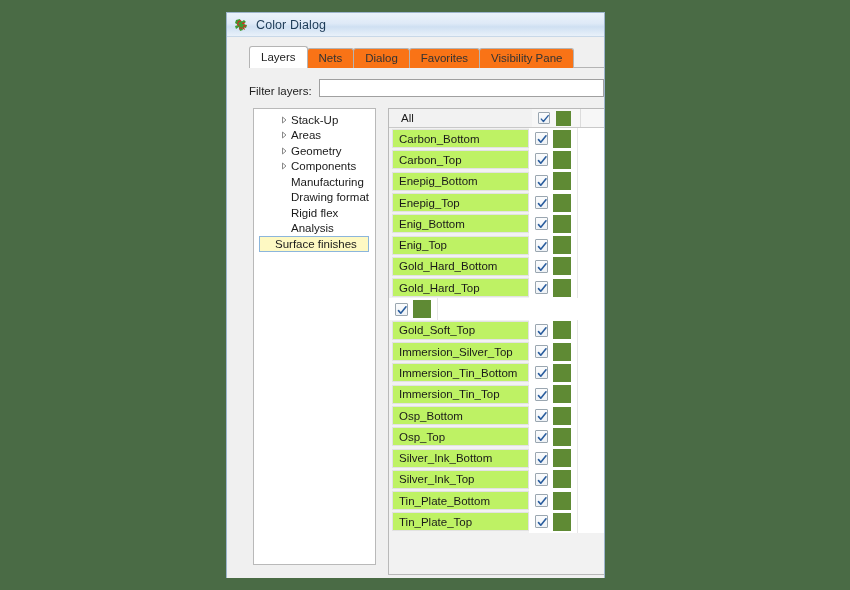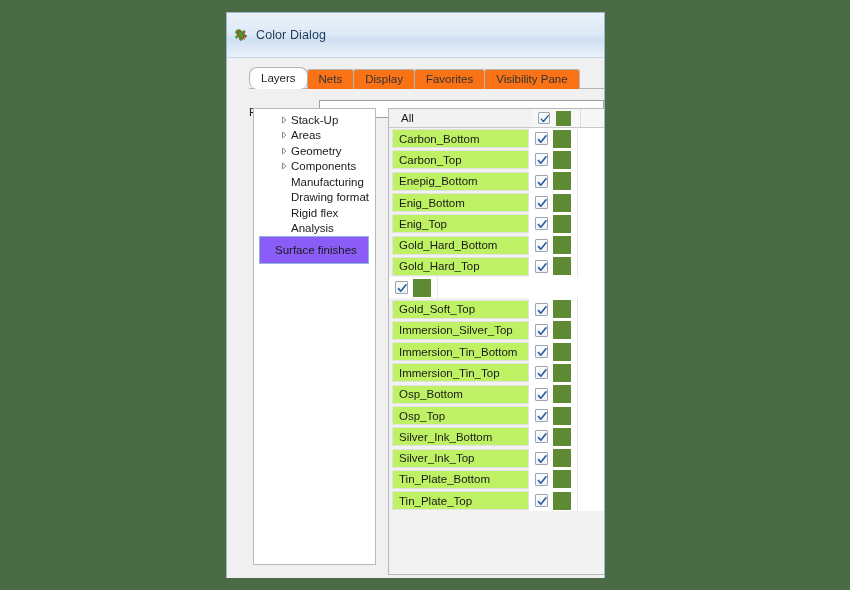--- a/index.html
+++ b/index.html
@@ -24,21 +24,21 @@
     height: 566px;
     background: #f0f0f0;
     border: 1px solid #9cb4cc;
     border-bottom: none;
     box-sizing: border-box;
     overflow: hidden;
   }
 
   
   #titlebar {
-    height: 45px;
+    height: 24px;
     background: linear-gradient(to bottom, #eaf2fb 0%, #dfeaf7 45%, #cfe0f2 60%, #e9f1fa 100%);
     border-bottom: 1px solid #c8d8e8;
     display: flex;
     align-items: center;
     padding-left: 7px;
     box-sizing: border-box;
   }
   #titlebar .app-icon {
     width: 16px;
     height: 16px;
@@ -82,21 +82,20 @@
     position: relative;
     z-index: 1;
     white-space: nowrap;
   }
   .tab.active {
     background: #ffffff;
     color: #222;
     height: 22px;
     line-height: 21px;
     z-index: 3;
-    border-radius: 8px;
   }
 
   
   #filterrow {
     margin: 9px 0 0 22px;
     display: flex;
     align-items: flex-end;
     height: 20px;
   }
   #filterrow .filter-label {
@@ -155,26 +154,26 @@
     width: 11px;
     flex: 0 0 11px;
     display: flex;
     align-items: center;
     justify-content: center;
   }
   .tree-item .twisty svg { display: block; }
   .tree-item .tree-label { padding-left: 1px; }
   .tree-item.leaf .tree-label { padding-left: 1px; }
   .tree-item.selected {
-    background: #8b5cf6;
+    background: #fef9c3;
     border: 1px solid #8cb6dc;
     margin-left: 5px;
     margin-right: 6px;
     padding-left: 14px;
-    height: 28px;
+    height: 16px;
   }
 
   
   #listpanel {
     margin-left: 12px;
     margin-right: 0;
     flex: 1 1 auto;
     background: #f2f2f2;
     border: 1px solid #b9b9b9;
     border-right: none;
@@ -322,21 +321,21 @@
         <path d="M4 4 L7 3 L8 6 L11 5 L10 8 L13 9 L10 10 L11 13 L7 11 L5 13 L5 9 L3 8 Z" fill="#d42a20"></path>
         <path d="M5 5 L8 4 L8 7 L11 7 L9 9 L10 12 L7 10 L5 12 L5.5 8.5 L4 7 Z" fill="#3f9b35"></path>
       </svg>
     </span>
     <span class="title-text">Color Dialog</span>
   </div>
 
   <div id="tabstrip">
     <div class="tab active">Layers</div>
     <div class="tab">Nets</div>
-    <div class="tab">Display</div>
+    <div class="tab">Dialog</div>
     <div class="tab">Favorites</div>
     <div class="tab">Visibility Pane</div>
   </div>
 
   <div id="filterrow">
     <span class="filter-label">Filter layers:</span>
     <input id="filter-input" type="text" placeholder="" style="">
   </div>
 
   <div id="content">
@@ -461,20 +460,34 @@
                   <path d="M2.5 6.6 L4.8 9.2 L10 2.8" fill="none" stroke="#2a5d9e" stroke-width="1.6" stroke-linecap="round" stroke-linejoin="round"></path>
                 </svg>
               </span>
             </div>
             <div class="cell-swatch">
               <span class="swatch" style="background: rgb(95, 138, 52);"></span>
             </div>
             <div class="cell-tail"></div>
           </div>
           <div class="lp-row">
+            <div class="cell-name">Enepig_Top</div>
+            <div class="cell-check">
+              <span class="chkbox">
+                <svg width="13" height="13" viewBox="0 0 13 13">
+                  <path d="M2.5 6.6 L4.8 9.2 L10 2.8" fill="none" stroke="#2a5d9e" stroke-width="1.6" stroke-linecap="round" stroke-linejoin="round"></path>
+                </svg>
+              </span>
+            </div>
+            <div class="cell-swatch">
+              <span class="swatch" style="background: rgb(95, 138, 52);"></span>
+            </div>
+            <div class="cell-tail"></div>
+          </div>
+          <div class="lp-row">
             <div class="cell-name">Enig_Bottom</div>
             <div class="cell-check">
               <span class="chkbox">
                 <svg width="13" height="13" viewBox="0 0 13 13">
                   <path d="M2.5 6.6 L4.8 9.2 L10 2.8" fill="none" stroke="#2a5d9e" stroke-width="1.6" stroke-linecap="round" stroke-linejoin="round"></path>
                 </svg>
               </span>
             </div>
             <div class="cell-swatch">
               <span class="swatch" style="background: rgb(95, 138, 52);"></span>

